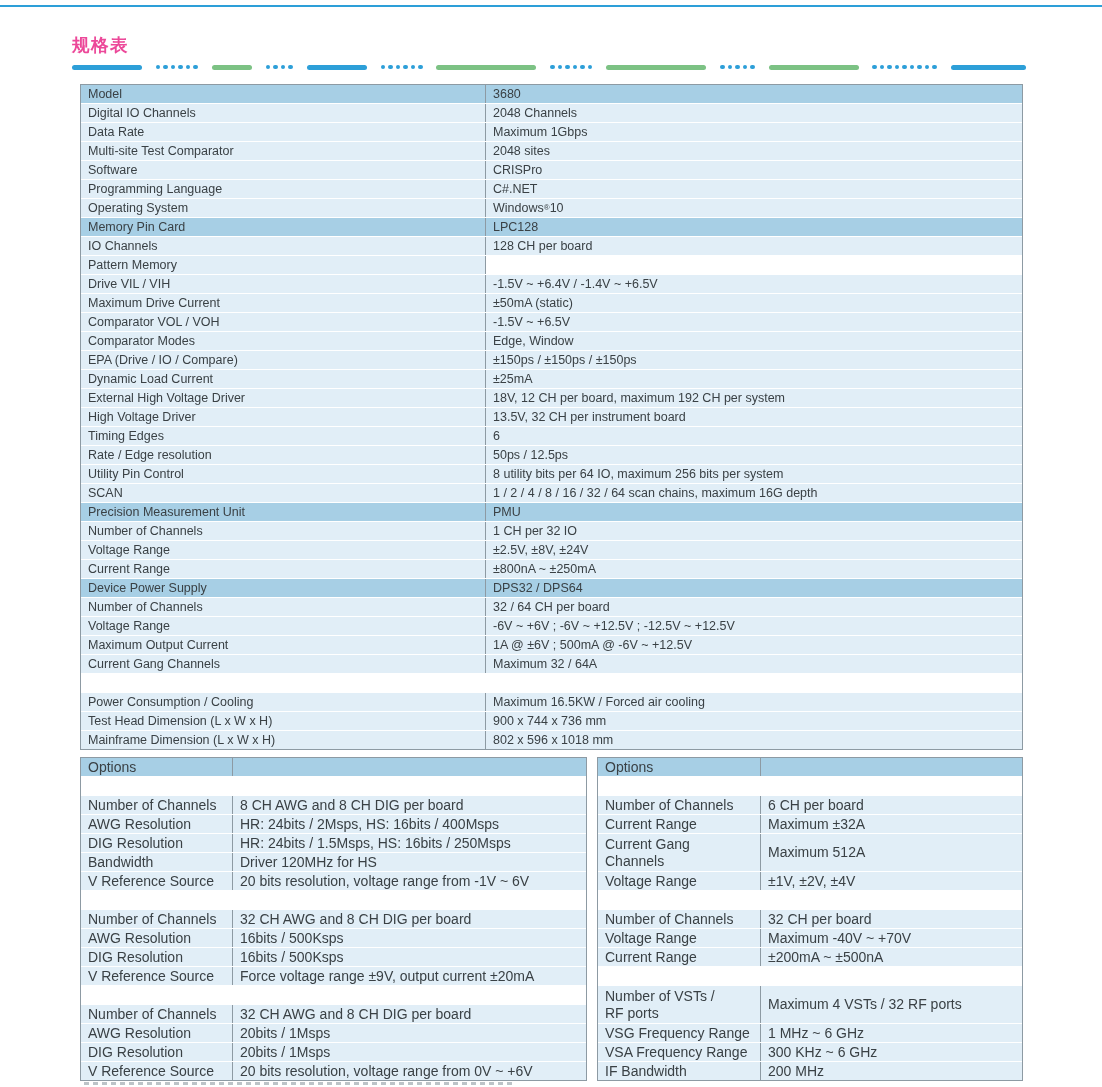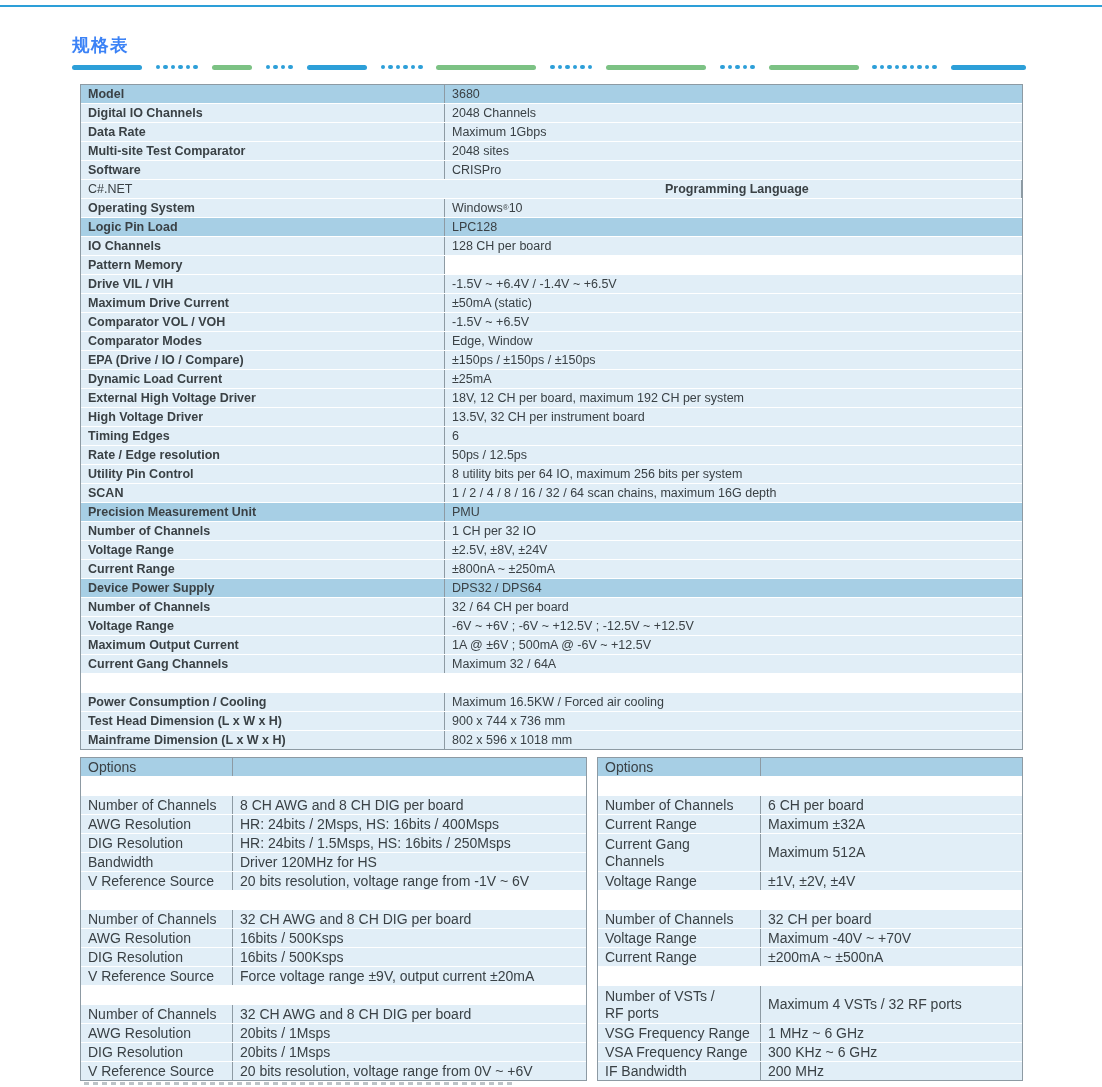--- a/index.html
+++ b/index.html
@@ -6,21 +6,21 @@
   body {
     width:1102px; height:1087px; position:relative; overflow:hidden;
     background:#ffffff;
     font-family:"Liberation Sans", sans-serif;
     -webkit-font-smoothing:antialiased;
   }
   .top-rule { position:absolute; top:5px; left:0; width:1102px; height:2px; background:#2d9fd8; }
 
   .title {
     position:absolute; left:72px; top:33px;
-    font-size:17.5px; font-weight:700; color:#3b82f6; letter-spacing:1.5px;
+    font-size:17.5px; font-weight:700; color:#ec4899; letter-spacing:1.5px;
   }
 
   
   .divider {
     position:absolute; left:72px; top:63px; width:954px; height:8px;
     display:flex; align-items:center; justify-content:space-between;
   }
   .dash { height:5px; border-radius:3px; flex:none; }
   .dash.b { background:#2d9fd8; }
   .dash.g { background:#7cc284; }
@@ -41,21 +41,21 @@
     background:#e1eef7; overflow:hidden; white-space:nowrap;
   }
   .cell.label { flex:none; border-right:1px solid #8d9aa3; }
   .cell.value { flex:1; }
   .cell.full  { flex:1;margin-top:40px; }
   .trow.header .cell,
   .trow.header_full .cell { background:#a7cfe5; }
   .trow.subheader .cell { background:#f97316;text-decoration:underline; }
 
   .main { left:80px; top:84px; width:943px; }
-  .main .cell.label { width:364px;font-weight:bold; }
+  .main .cell.label { width:405px; }
 
   .opts .cell { font-size:14px; line-height:1.15; }
   .opts-left  { left:80px;  top:757px; width:507px; }
   .opts-left .cell.label { width:152px; }
   .opts-right { left:597px; top:757px; width:426px; }
   .opts-right .cell.label { width:163px; }
   .opts-right .trow.tall .cell.label { white-space:normal; padding-right:30px; }
 
   sup { font-size:8px; line-height:0; }
 
@@ -145,29 +145,29 @@
     </div>
     <div class="trow data">
       <div class="cell label">Multi-site Test Comparator</div>
       <div class="cell value">2048 sites</div>
     </div>
     <div class="trow data">
       <div class="cell label">Software</div>
       <div class="cell value">CRISPro</div>
     </div>
     <div class="trow data">
+      <div class="cell label">Programming Language</div>
       <div class="cell value">C#.NET</div>
-      <div class="cell label">Programming Language</div>
     </div>
     <div class="trow data">
       <div class="cell label">Operating System</div>
       <div class="cell value">Windows<sup>®</sup>10</div>
     </div>
     <div class="trow header">
-      <div class="cell label">Logic Pin Load</div>
+      <div class="cell label">Memory Pin Card</div>
       <div class="cell value">LPC128</div>
     </div>
     <div class="trow data">
       <div class="cell label">IO Channels</div>
       <div class="cell value">128 CH per board</div>
     </div>
     <div class="trow data">
       <div class="cell label">Pattern Memory</div>
     </div>
     <div class="trow data">

